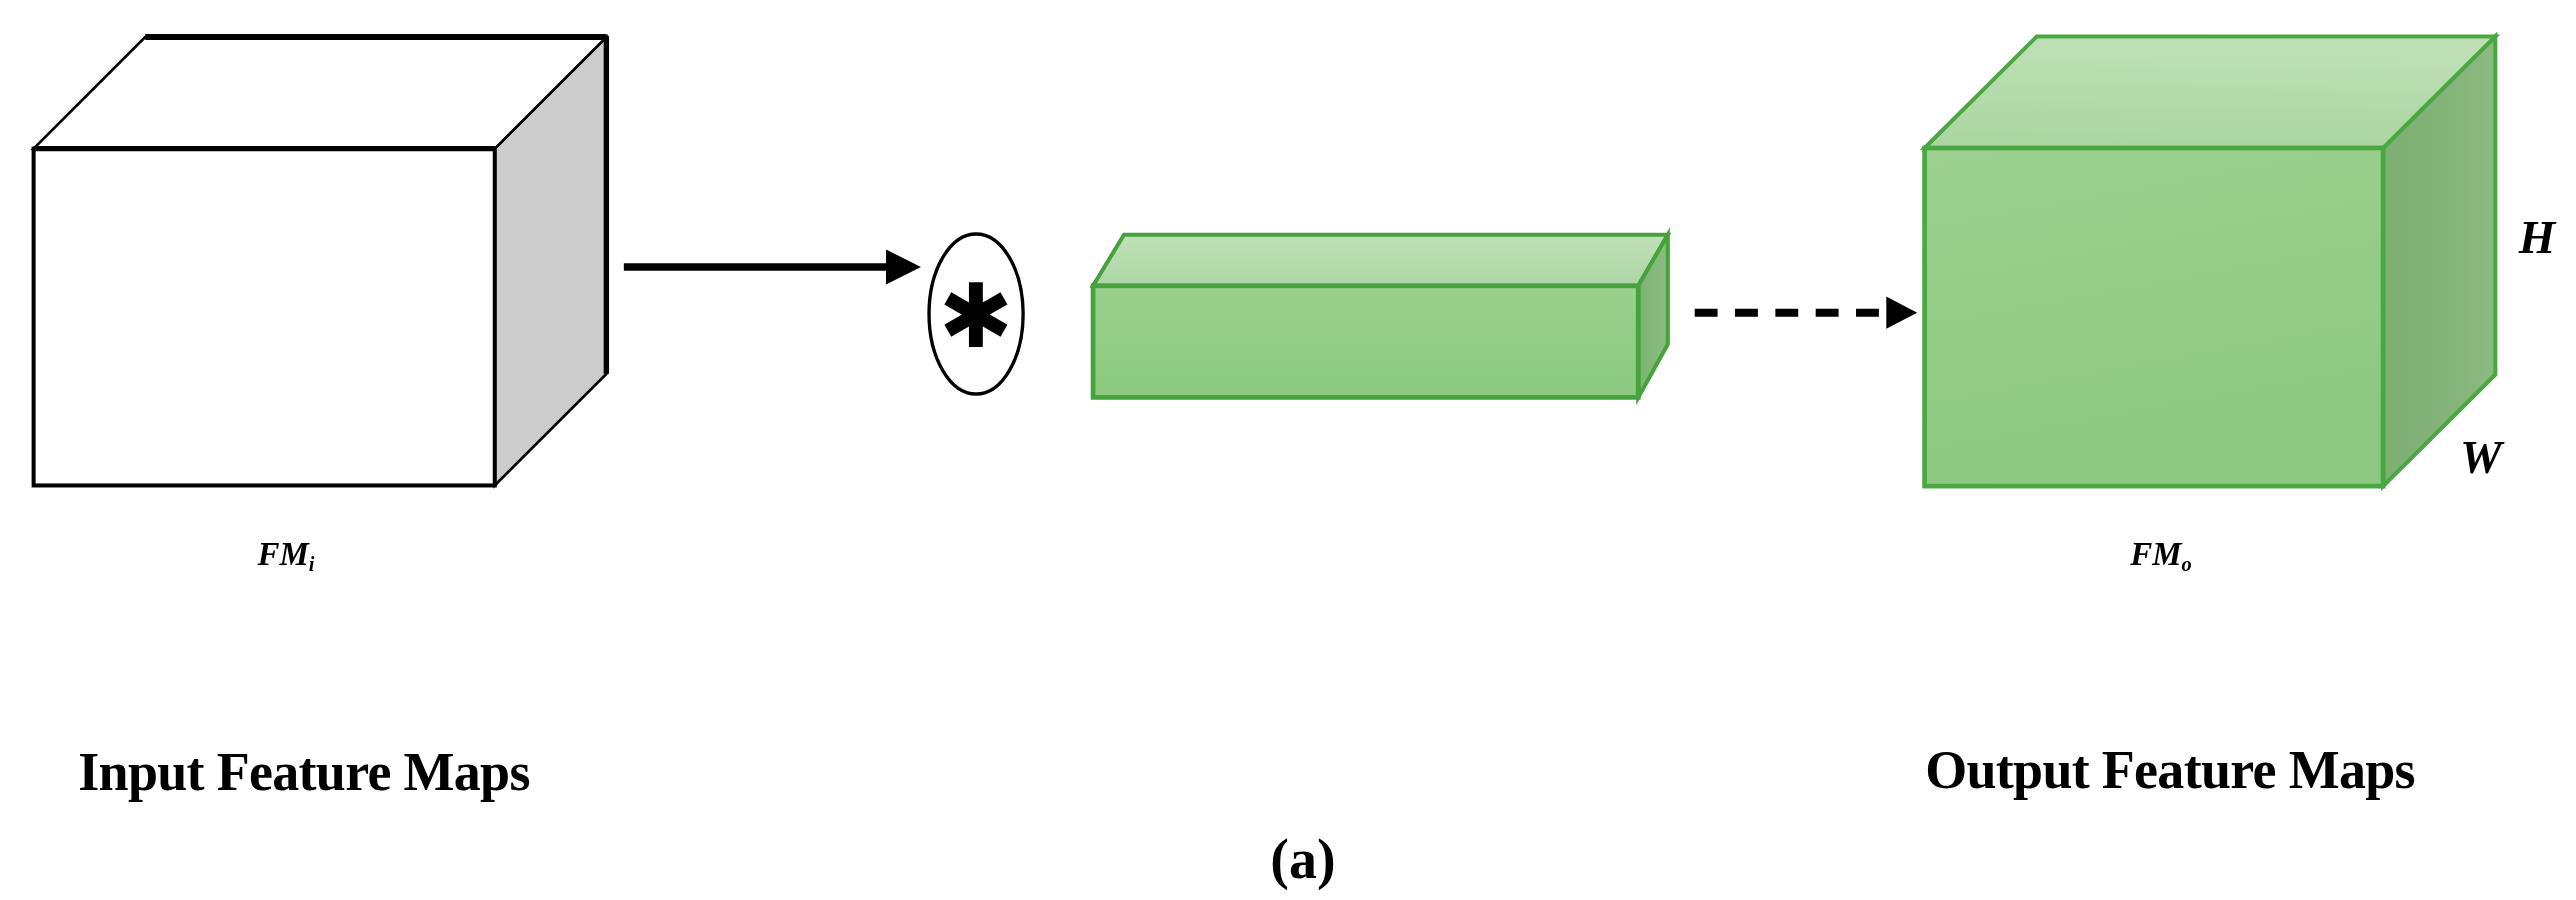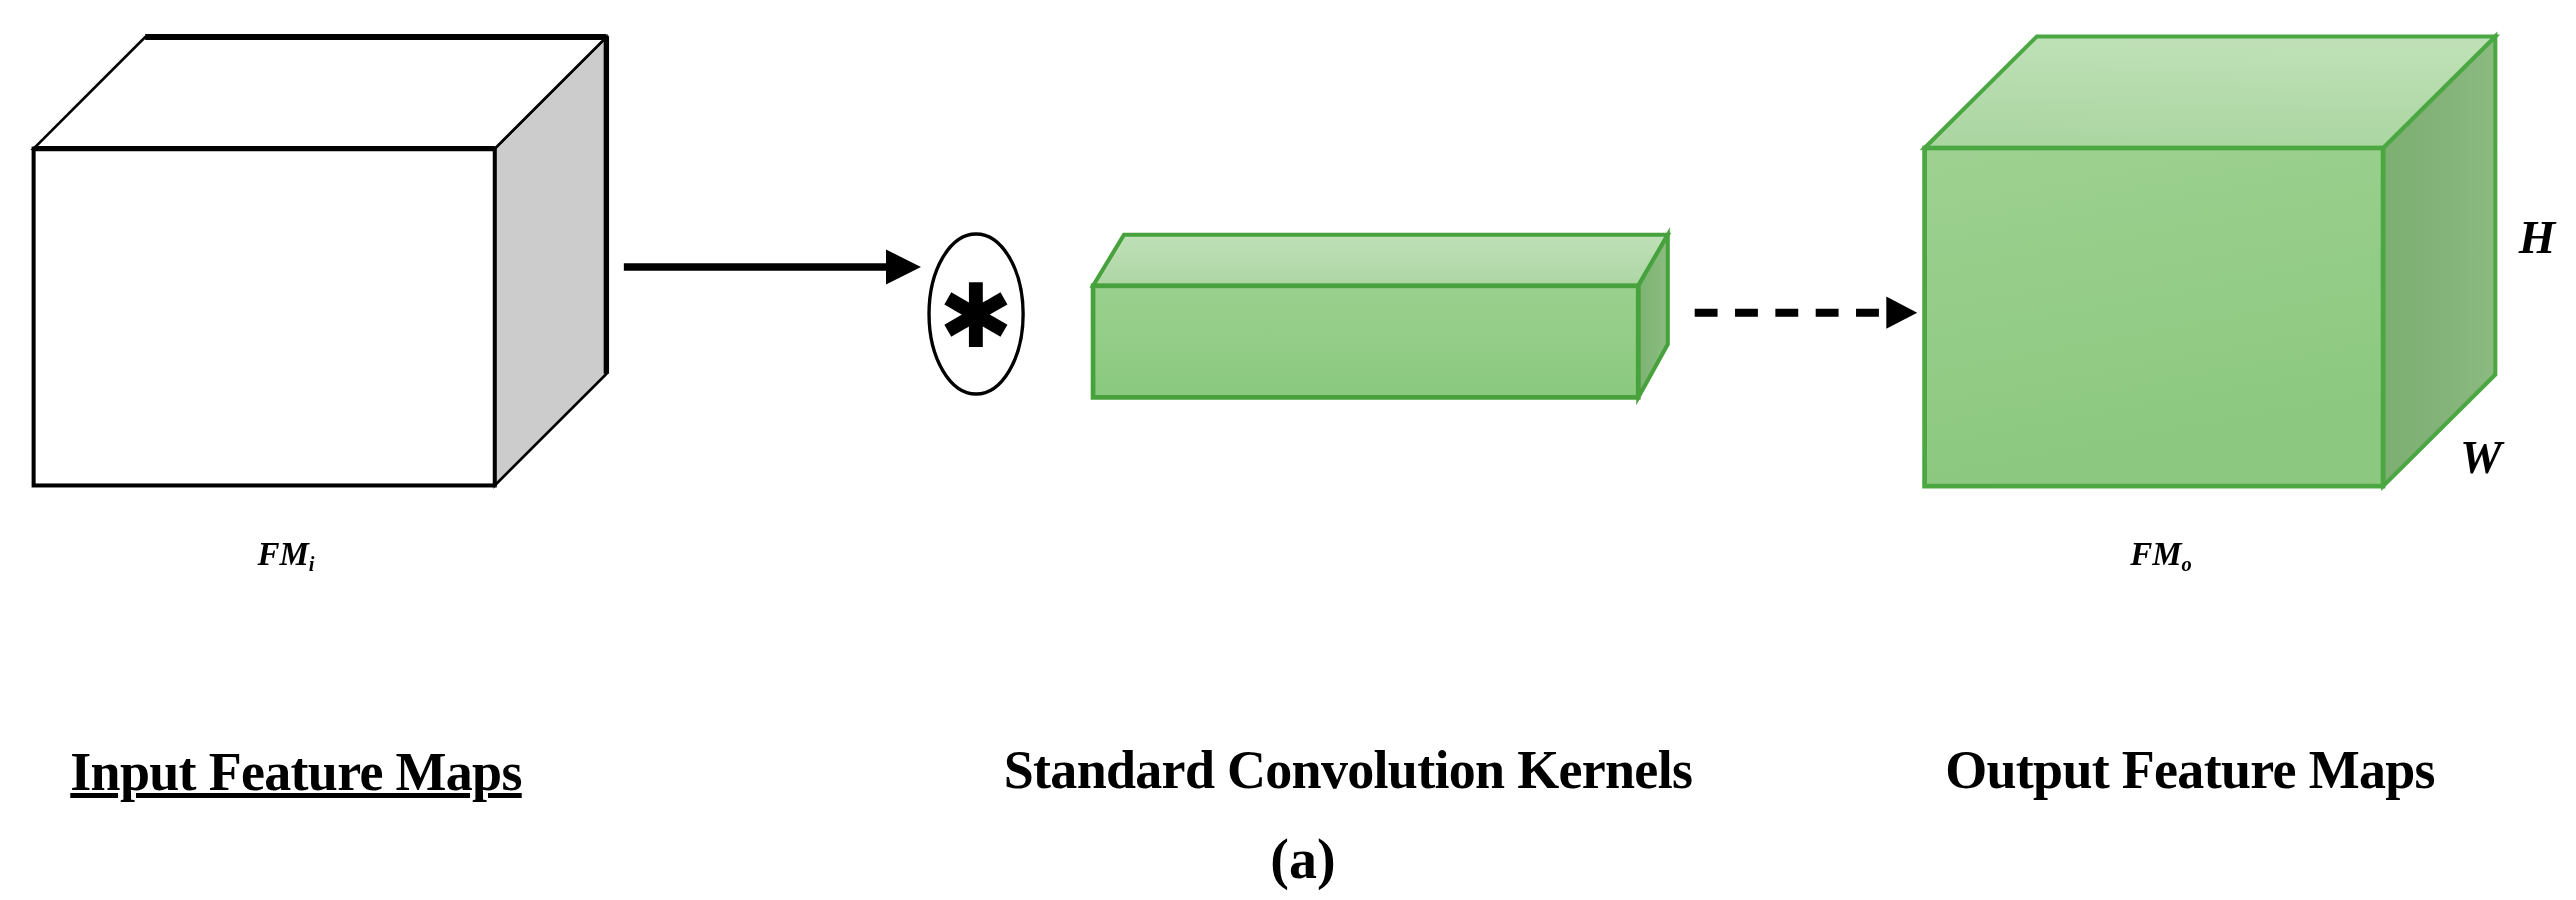--- a/index.html
+++ b/index.html
@@ -166,22 +166,21 @@
   </div>
 
   <div class="lbl mathlbl center-x" style="left:2161px; top:538px;">
     <span>FM</span><sub>o</sub>
   </div>
 
   <div class="lbl dimlbl center-both" style="left:2537px; top:237px;">H</div>
 
   <div class="lbl dimlbl center-both" style="left:2481px; top:457px;">W</div>
 
-  <div class="lbl caption center-both" style="left:296px; top:772px;text-decoration:underline;">Input Feature Maps</div>
+  <div class="lbl caption center-both" style="left:304px; top:772px;">Input Feature Maps</div>
 
-  <div class="lbl caption center-both" style="left:1348px; top:770px;">Standard Convolution Kernels</div>
 
-  <div class="lbl caption center-both" style="left:2170px; top:770px;margin-left:20px;">Output Feature Maps</div>
+  <div class="lbl caption center-both" style="left:2170px; top:770px;">Output Feature Maps</div>
 
   <div class="lbl subcap center-both" style="left:1303px; top:859px;">(a)</div>
 
 </div>
 
 
 </body></html>

